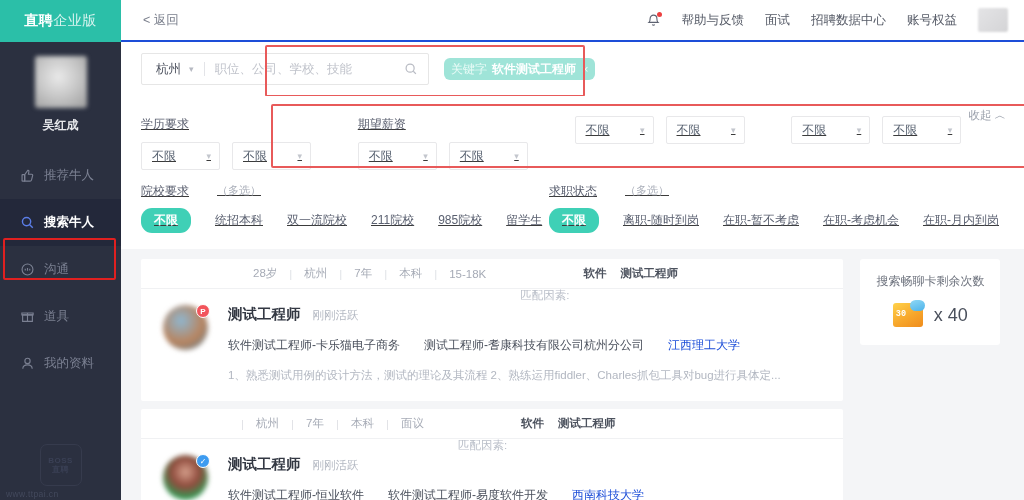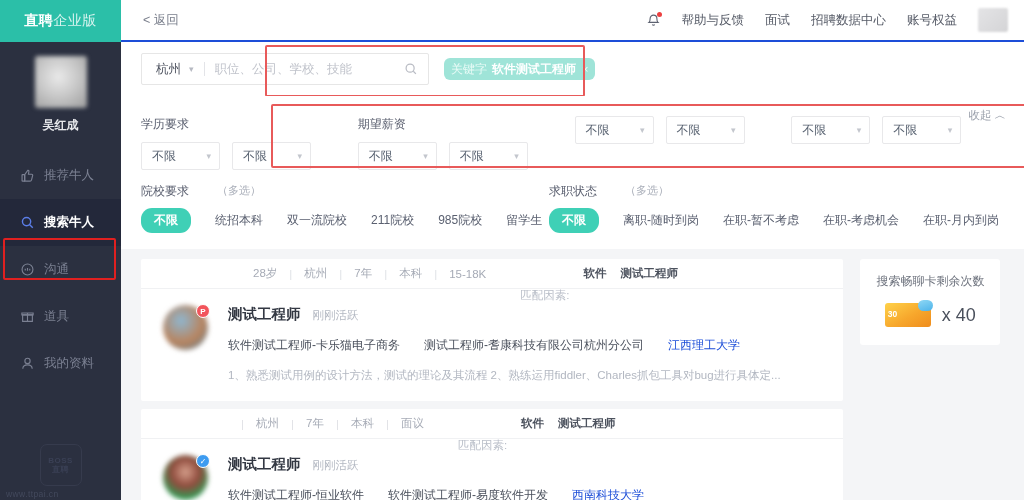--- a/index.html
+++ b/index.html
@@ -88,21 +88,21 @@
   }
   .kw-tag .kwl { color:#e9fbf7; }
   .kw-tag .kwv { font-weight:bold; }
   .kw-x { color:#f2fdfa; font-size:11px; margin-left:1px; }
   .ring-search {
     position:absolute; left:144px; top:3px; width:320px; height:52px;
     border:2px solid #e85a5a; border-radius:2px; pointer-events:none;
   }
 
   
-  .filters { background:#ffffff; position:relative; padding:8px 0 0 0; }
+  .filters { background:#ffffff; position:relative; padding:8px 0 0 0;text-decoration:underline; }
   .filter-grid { display:flex; padding:12px 16px 10px 20px; position:relative; }
   .fgroup { flex:1 1 0; min-width:0; }
   .fgroup-label { font-size:12px; color:#5b6070; margin-bottom:9px; }
   .fselects { display:flex; gap:12px; }
   .fsel {
     width:79px; height:28px; border:1px solid #e8e8ea; border-radius:2px; background:#fff;
     display:flex; align-items:center; justify-content:space-between; padding:0 8px 0 10px;
     font-size:12px; color:#56606f;
   }
   .fsel .fc { color:#c3c6cd; font-size:9px; }
@@ -166,21 +166,21 @@
     overflow:hidden; text-overflow:ellipsis; max-width:560px;
   }
   
   .rpanel { width:164px; margin-left:17px; }
   .rcard {
     width:140px; background:#ffffff; border-radius:3px; padding:14px 0 18px 0;
     text-align:center;
   }
   .rcard-title { font-size:12px; color:#6e737e; }
   .rcard-row { margin-top:13px; display:flex; align-items:center; justify-content:center; gap:11px; }
-  .card-icon { width:46px; height:24px; position:relative; }
+  .card-icon { width:30px; height:24px; position:relative;font-family:Liberation Mono, monospace; }
   .card-icon .ci-bg {
     position:absolute; inset:0; border-radius:3px;
     background:linear-gradient(150deg,#ffd24a 0%,#f7a72c 55%,#ef8c1c 100%);
   }
   .card-icon .ci-cloud {
     position:absolute; right:-2px; top:-3px; width:15px; height:11px; border-radius:6px;
     background:linear-gradient(160deg,#8fd8f5,#4db3ea);
   }
   .card-icon .ci-num {
     position:absolute; left:3px; top:6px; font-size:8.5px; font-weight:bold; color:#ffffff;

